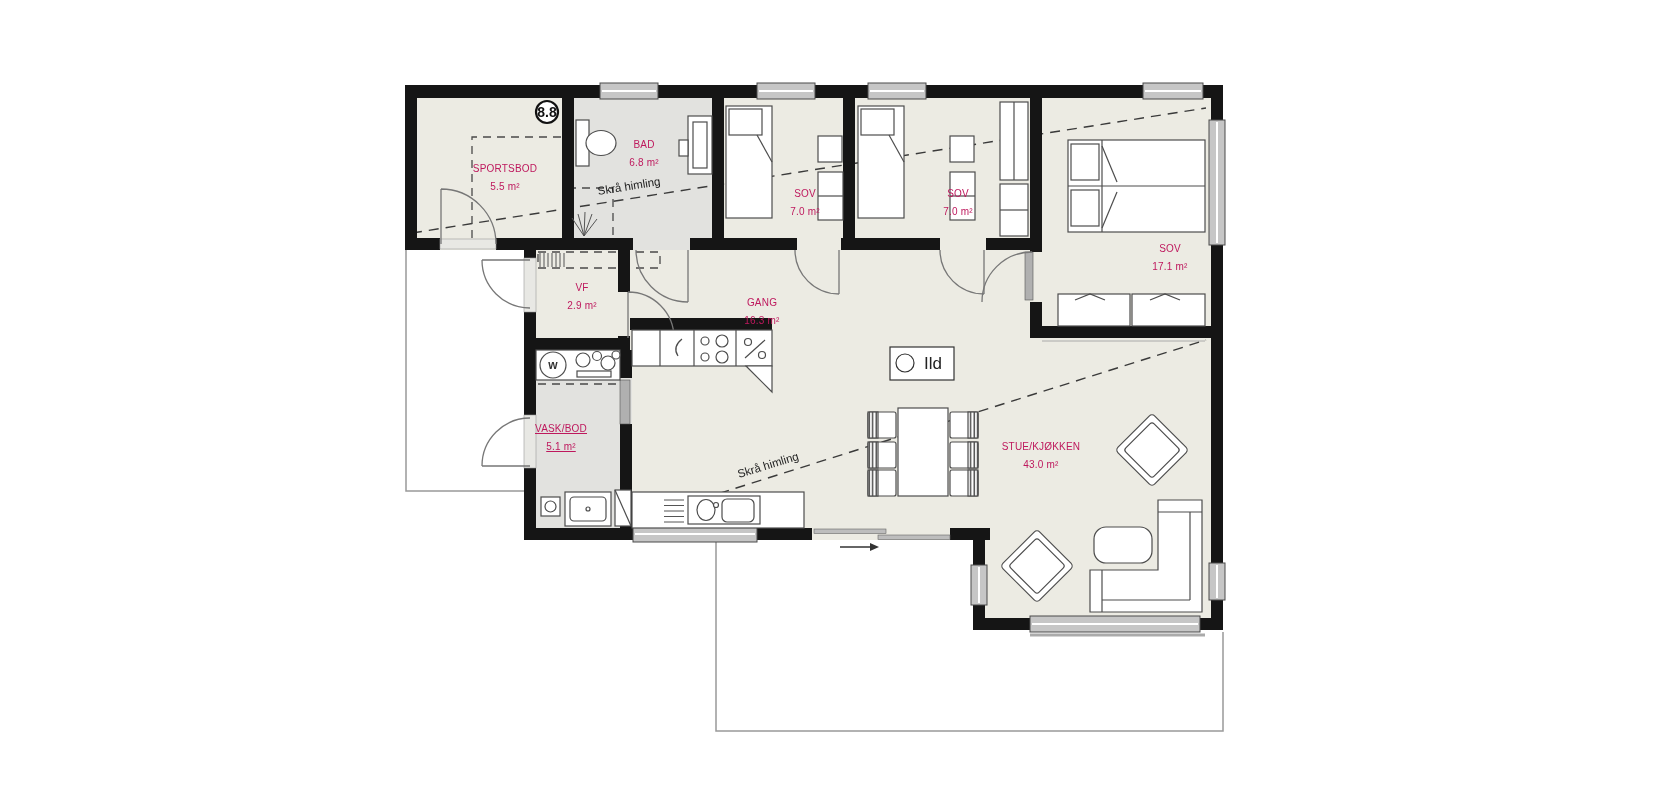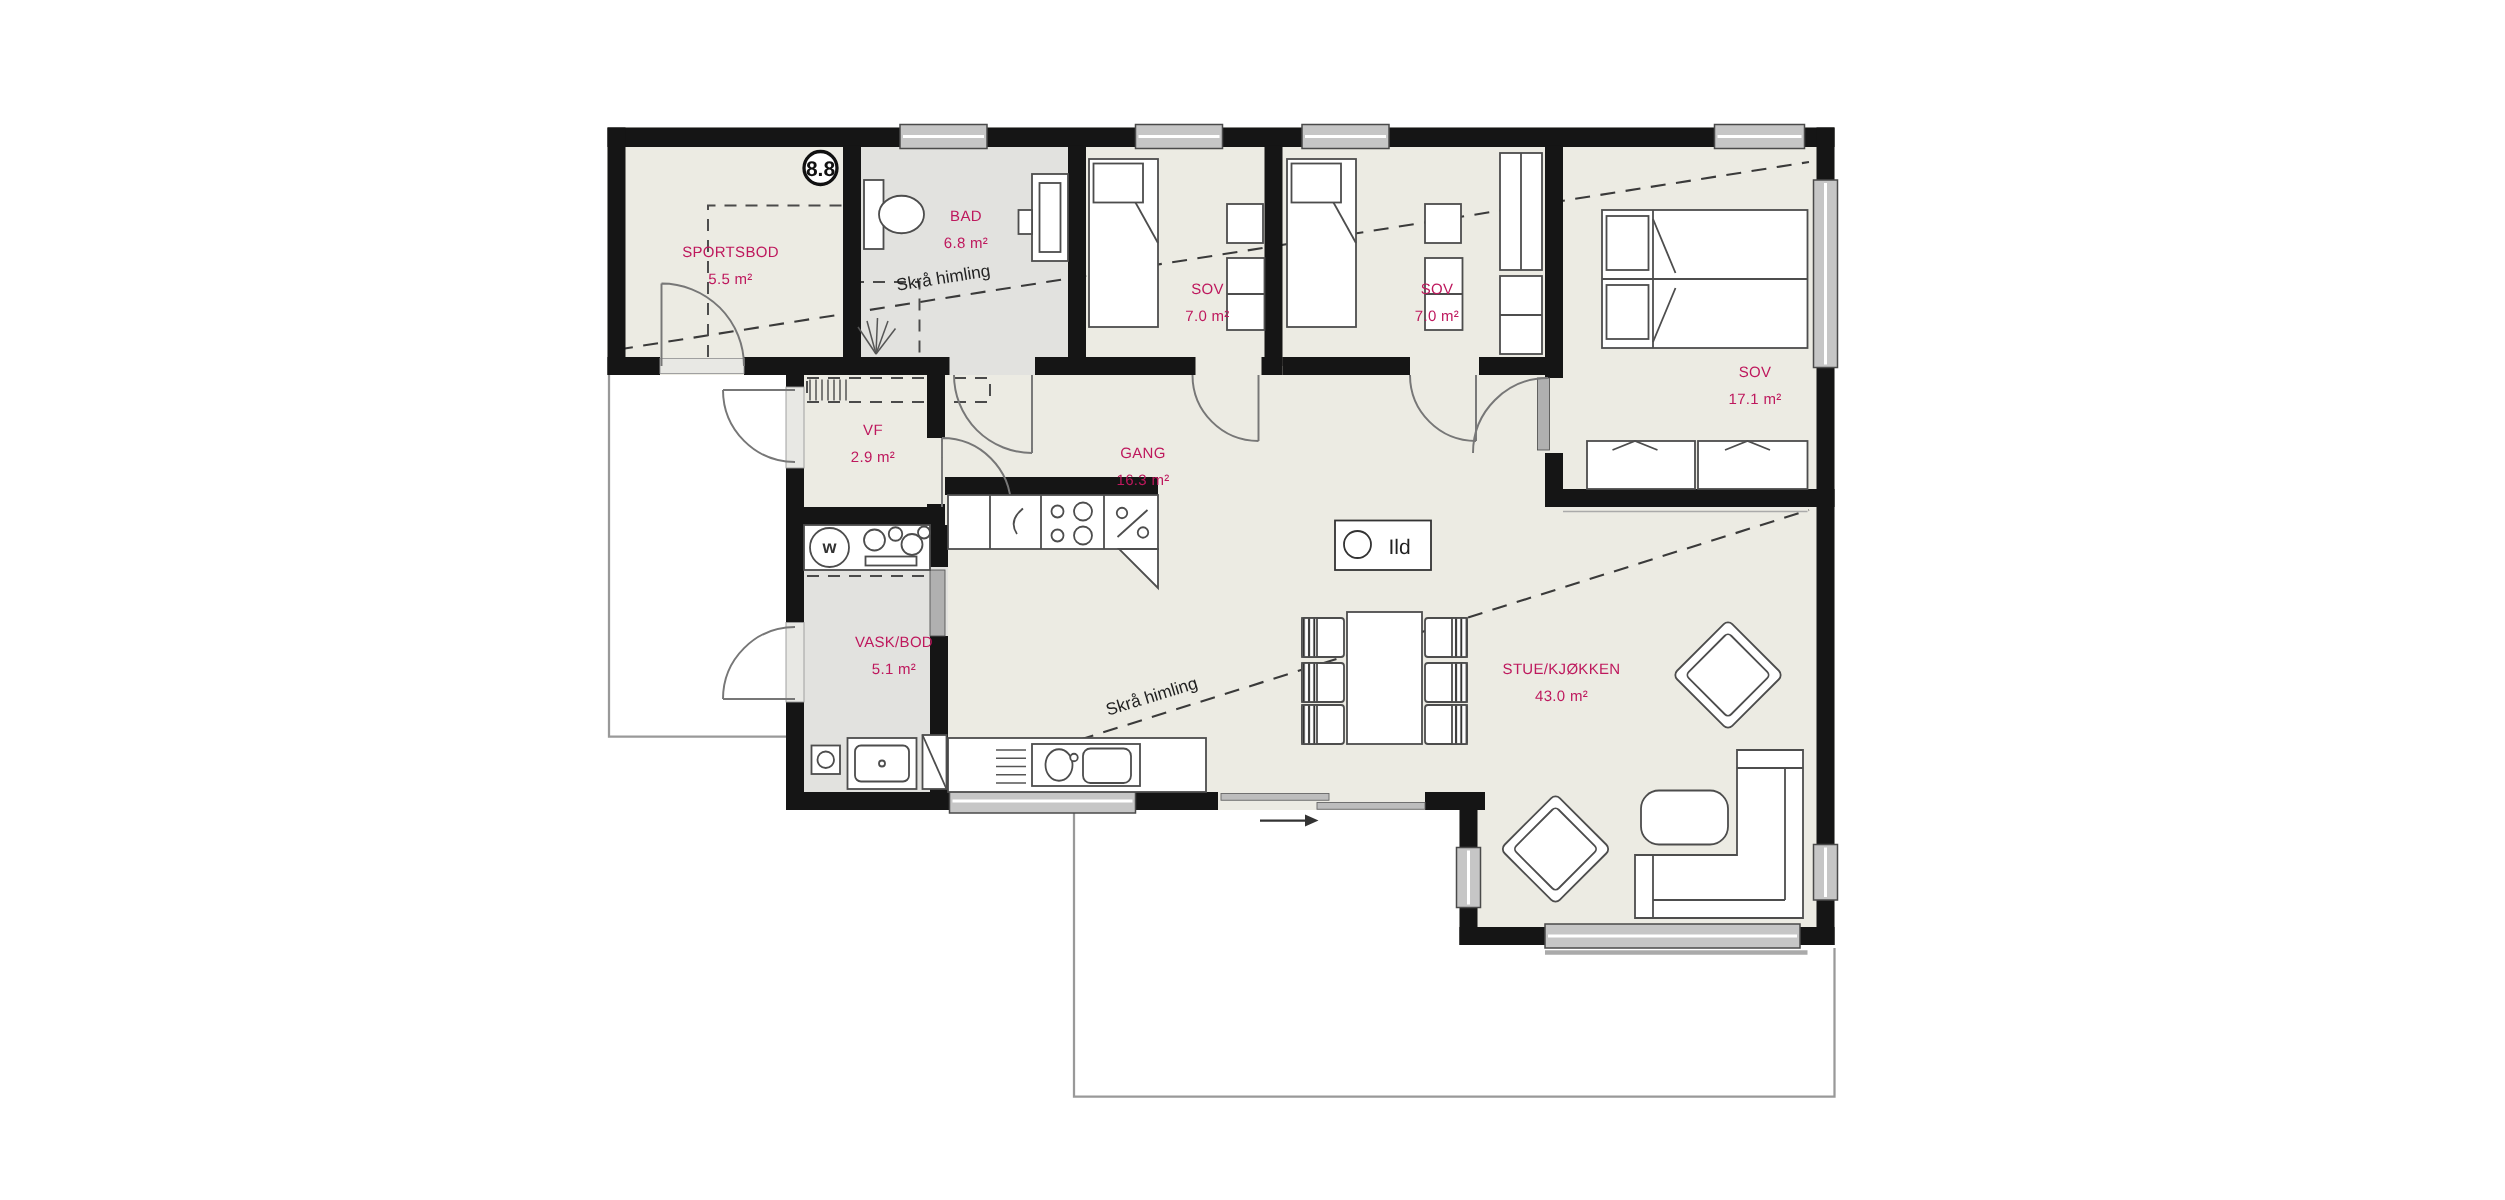--- a/index.html
+++ b/index.html
@@ -9,21 +9,21 @@
   .lbl{position:absolute;transform:translate(-50%,-50%);text-align:center;
        font-size:10px;line-height:18px;color:#be185d;white-space:nowrap;letter-spacing:.2px;}
   .lbl .nm{display:block;}
   .lbl .ar{display:block;}
   .ann{position:absolute;font-size:11.5px;color:#222;white-space:nowrap;}
   .ann-rot1{transform:translate(-50%,-50%) rotate(-9deg);}
   .ann-rot2{transform:translate(-50%,-50%) rotate(-17deg);}
   .ann-c{transform:translate(-50%,-50%);}
   .badge{position:absolute;transform:translate(-50%,-50%);font-size:14px;font-weight:bold;color:#111;}
   .wlab{position:absolute;transform:translate(-50%,-52%);font-size:12px;font-weight:bold;color:#333;}
-  .ild{font-size:14px;color:#222;}
+  .ild{font-size:17px;color:#222;}
 </style>
 </head>
 <body>
 
 <div class="canvas">
 
 <svg width="1670" height="800" viewBox="0 0 1670 800">
   <defs>
     <pattern id="hatch" width="3.5" height="3.5" patternUnits="userSpaceOnUse">
       <rect width="3.5" height="3.5" fill="#fff"></rect>
@@ -281,21 +281,21 @@
     </g>
     <rect x="1094" y="527" width="58" height="36" rx="12"></rect>
     <path d="M1158,500 H1202 V612 H1090 V570 H1158 Z"></path>
     <line x1="1158" y1="512" x2="1202" y2="512"></line>
     <line x1="1190" y1="512" x2="1190" y2="600"></line>
     <line x1="1102" y1="600" x2="1190" y2="600"></line>
     <line x1="1102" y1="570" x2="1102" y2="612"></line>
   </g>
 </svg>
 
-<div class="lbl" style="left:487px;top:178px;">
+<div class="lbl" style="left:505px;top:178px;">
   <span class="nm">SPORTSBOD</span>
   <span class="ar">5.5 m²</span>
 </div>
 <div class="lbl" style="left:644px;top:154px;">
   <span class="nm">BAD</span>
   <span class="ar">6.8 m²</span>
 </div>
 <div class="lbl" style="left:805px;top:203px;">
   <span class="nm">SOV</span>
   <span class="ar">7.0 m²</span>
@@ -309,21 +309,21 @@
   <span class="ar">17.1 m²</span>
 </div>
 <div class="lbl" style="left:582px;top:297px;">
   <span class="nm">VF</span>
   <span class="ar">2.9 m²</span>
 </div>
 <div class="lbl" style="left:762px;top:312px;">
   <span class="nm">GANG</span>
   <span class="ar">16.3 m²</span>
 </div>
-<div class="lbl" style="left:596px;top:438px;">
+<div class="lbl" style="left:561px;top:438px;text-decoration:underline;">
   <span class="nm">VASK/BOD</span>
   <span class="ar">5.1 m²</span>
 </div>
 <div class="lbl" style="left:1041px;top:456px;">
   <span class="nm">STUE/KJØKKEN</span>
   <span class="ar">43.0 m²</span>
 </div>
 
 <div class="ann ann-rot1" style="left:629px;top:186px;">Skrå himling</div>
 <div class="ann ann-rot2" style="left:768px;top:465px;">Skrå himling</div>

